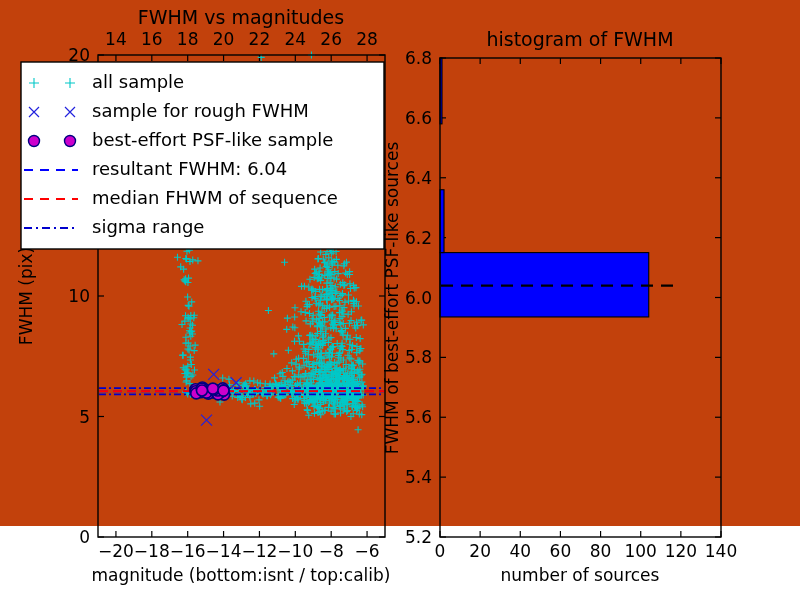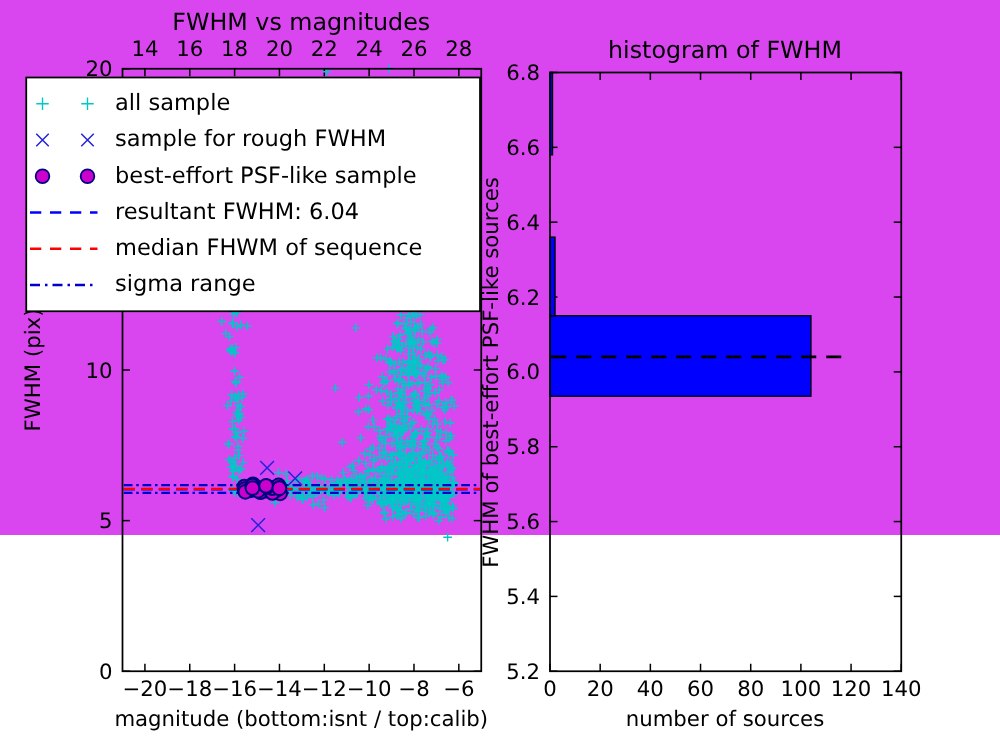--- a/index.html
+++ b/index.html
@@ -12,22 +12,22 @@
     width: 800px;
     height: 600px;
     font-family: "DejaVu Sans", sans-serif;
     overflow: hidden;
     position: relative;
   }
   #figure {
     position: absolute;
     left: 0; top: 0;
     width: 800px;
-    height: 428px;
-    background: #d946ef;
+    height: 526px;
+    background: #c2410c;
   }
   svg.plot-canvas {
     position: absolute;
     left: 0; top: 0;
     width: 800px;
     height: 600px;
   }
   .axis-line { stroke: #000000; stroke-width: 1.4; fill: none; }
   .tick-line { stroke: #000000; stroke-width: 1.2; }
   .tick-label {

